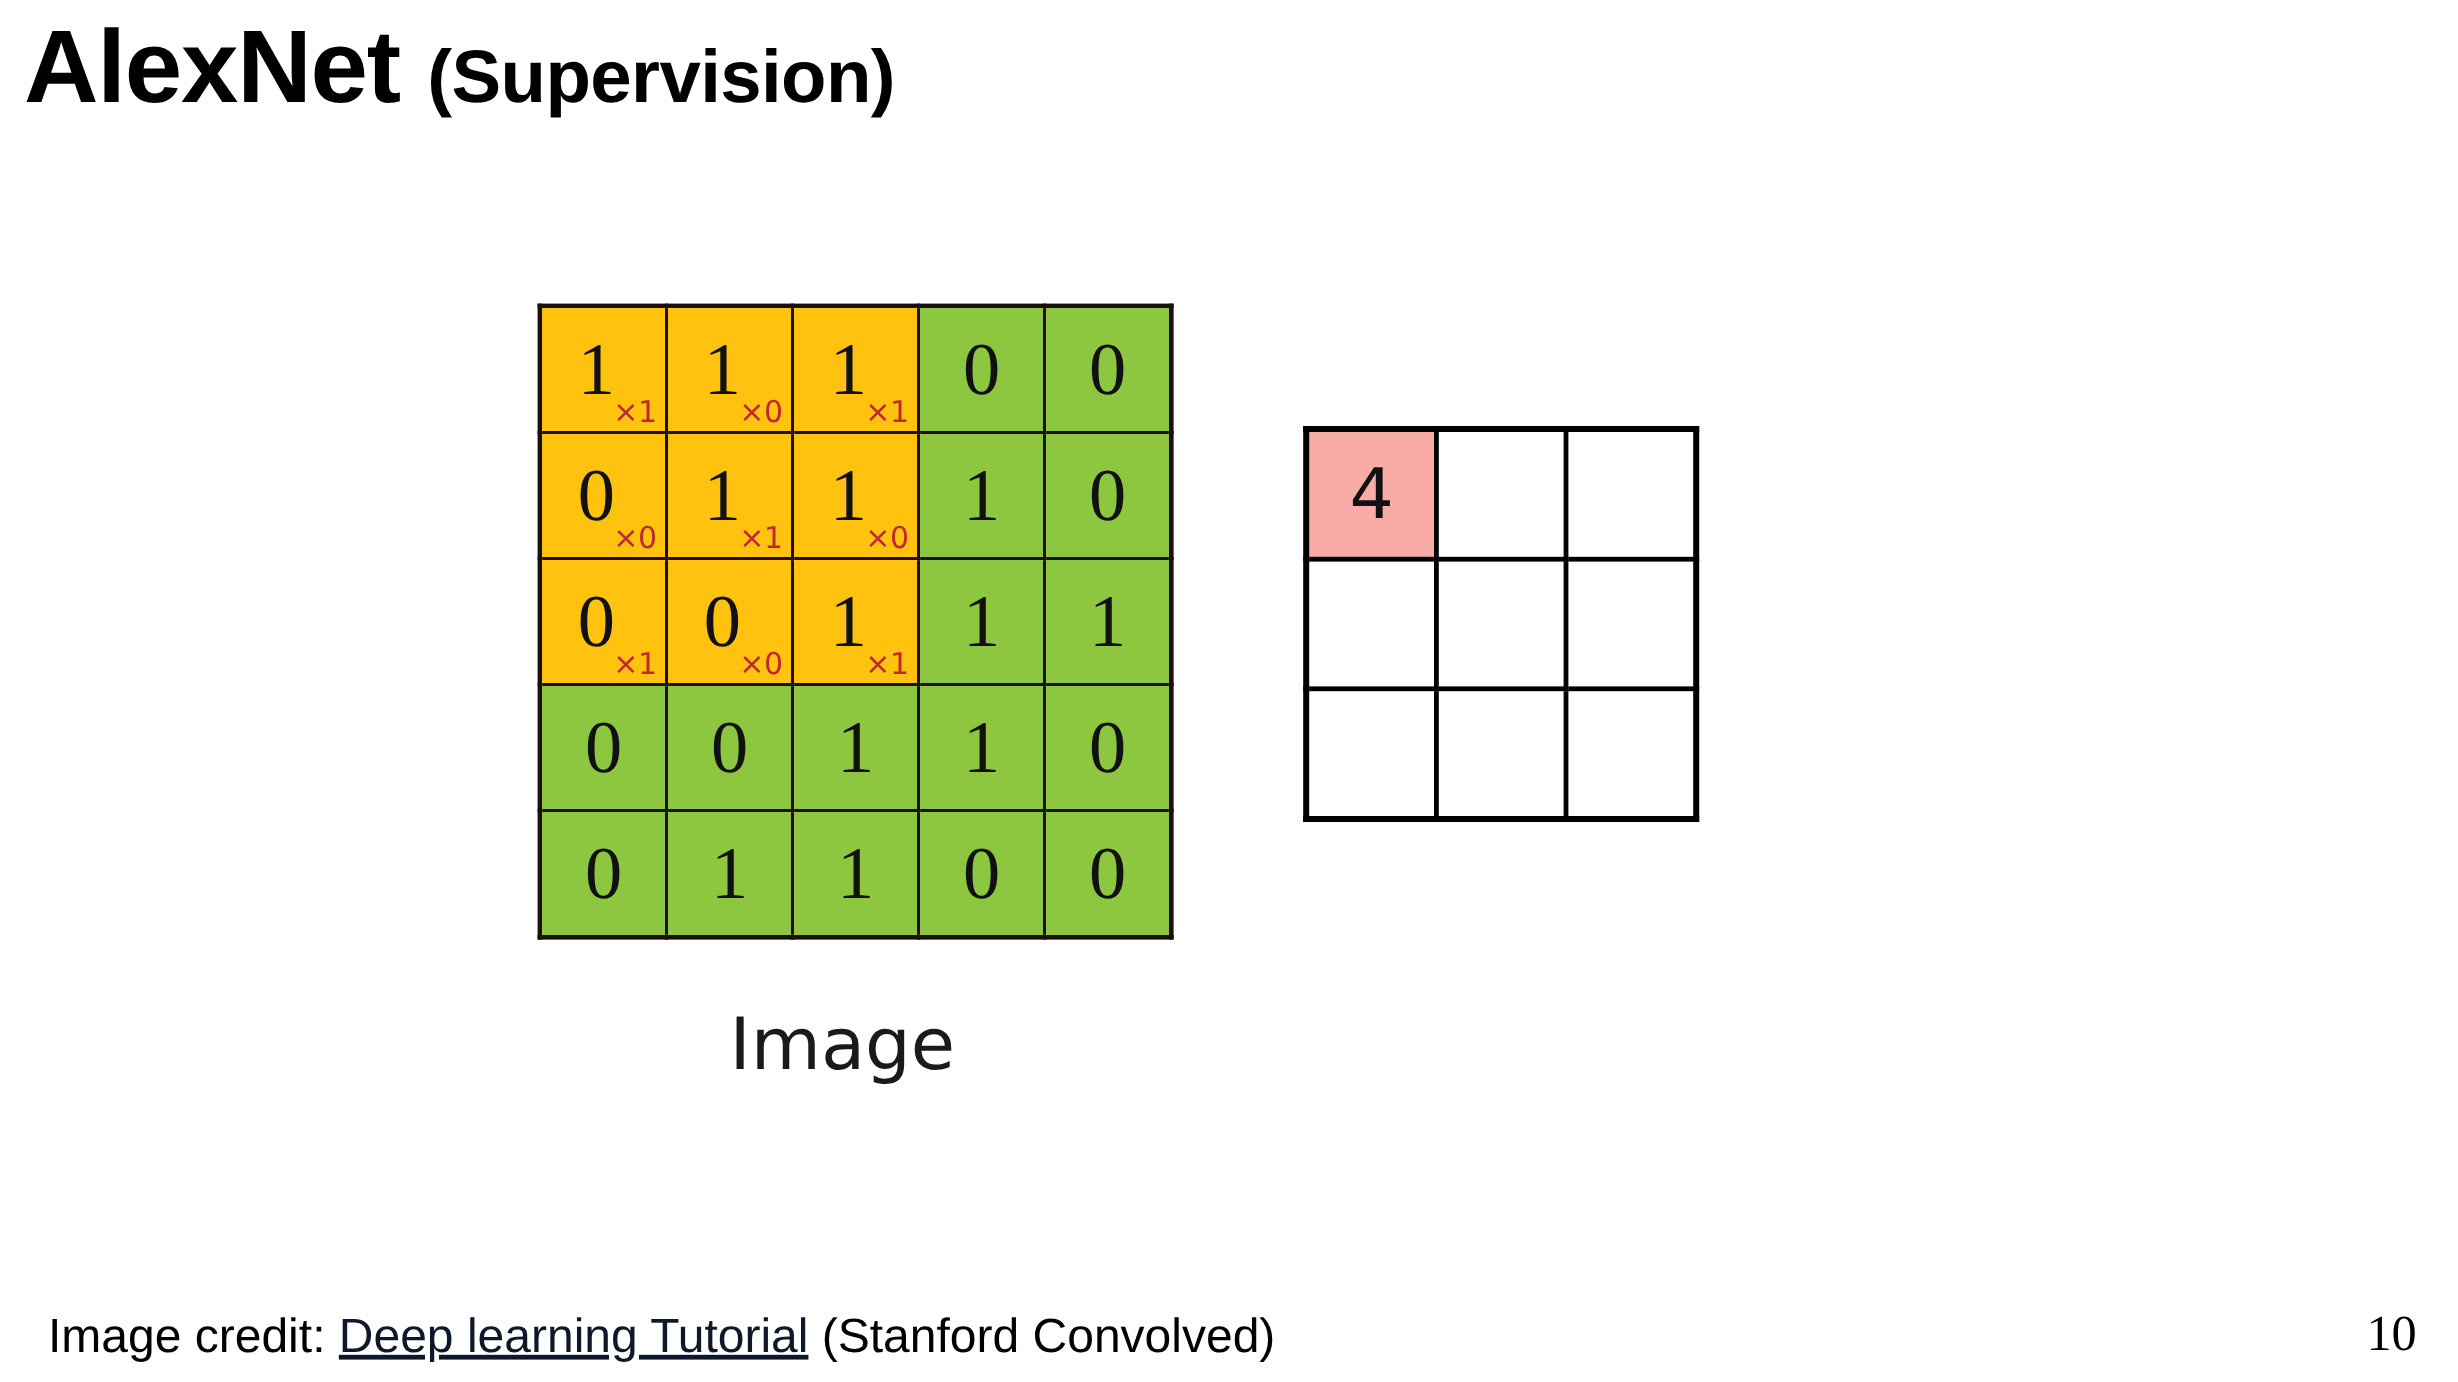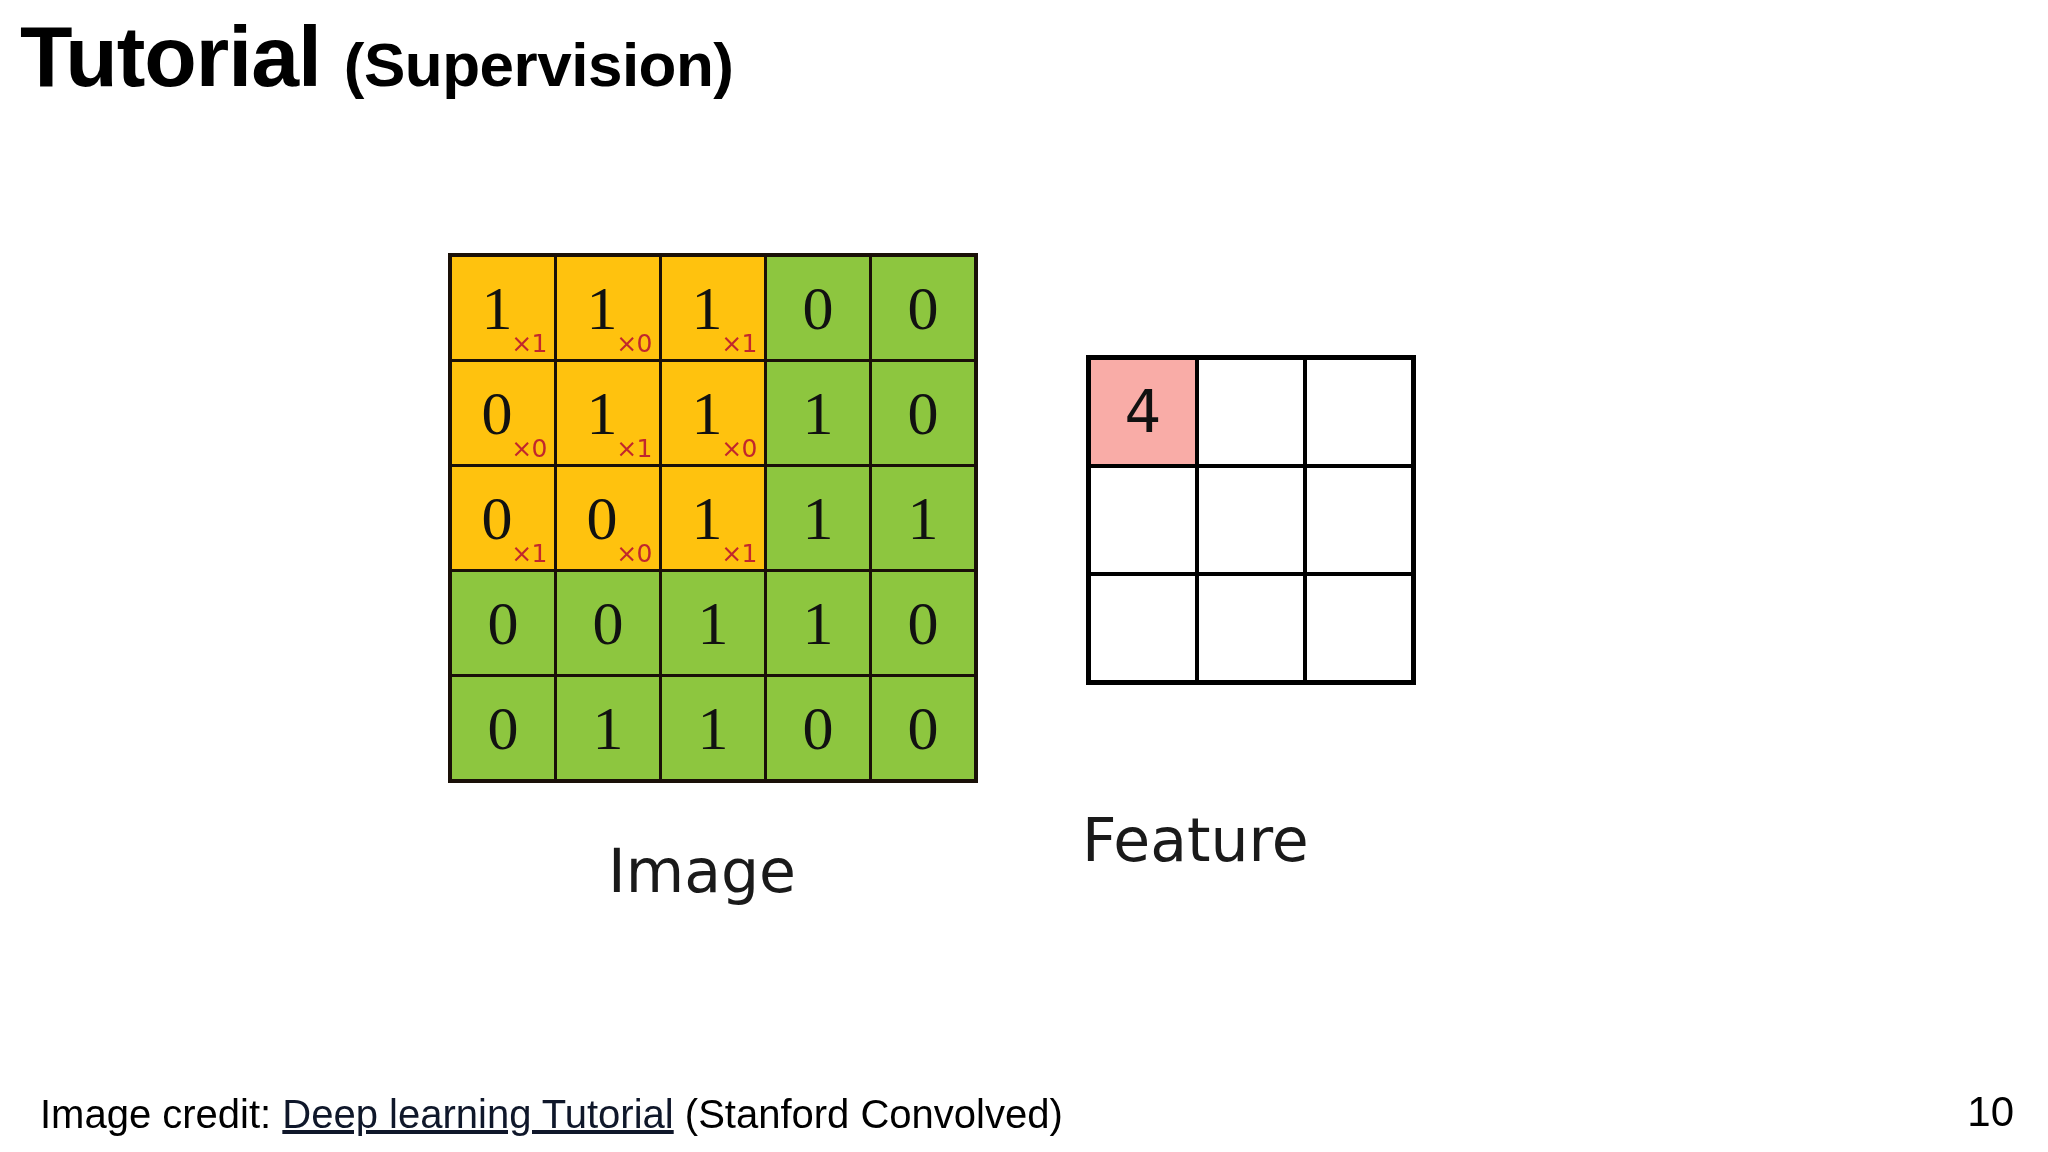--- a/index.html
+++ b/index.html
@@ -150,31 +150,31 @@
   #footer-credit .credit-label {
   }
   #footer-credit .credit-link {
     color: #0f172a;
     text-decoration: underline;
   }
   #page-number {
     position: absolute;
     right: 34px;
     bottom: 16px;
-    font-family: Liberation Sans, sans-serif;
+    font-family: Liberation Serif, serif;
     font-size: 42px;
     line-height: 48px;
     color: #000000;
   }
 </style>
 </head>
 <body>
 
 <div id="slide-title">
-  <span class="title-main">Tutorial</span><span class="title-main"> </span><span class="title-sub">(Supervision)</span>
+  <span class="title-main">AlexNet</span><span class="title-main"> </span><span class="title-sub">(Supervision)</span>
 </div>
 
 <div id="image-grid-wrap">
   <table id="image-grid">
     <tbody>
         <tr>
           <td class="cell-yellow">
             <span class="cell-value">1</span>
             <span class="cell-mult">×1</span>
           </td>
@@ -287,19 +287,18 @@
         </tr>
         <tr>
           <td><span class="conv-value"></span></td>
           <td><span class="conv-value"></span></td>
           <td><span class="conv-value"></span></td>
         </tr>
       </tbody>
   </table>
 </div>
 <div id="conv-label">
-  <div>Feature</div>
 </div>
 
 <div id="footer-credit">
   <span class="credit-label">Image credit</span><span>: </span><span class="credit-link">Deep learning Tutorial</span><span> (Stanford Convolved)</span>
 </div>
 <div id="page-number">10</div>
 
 </body></html>

